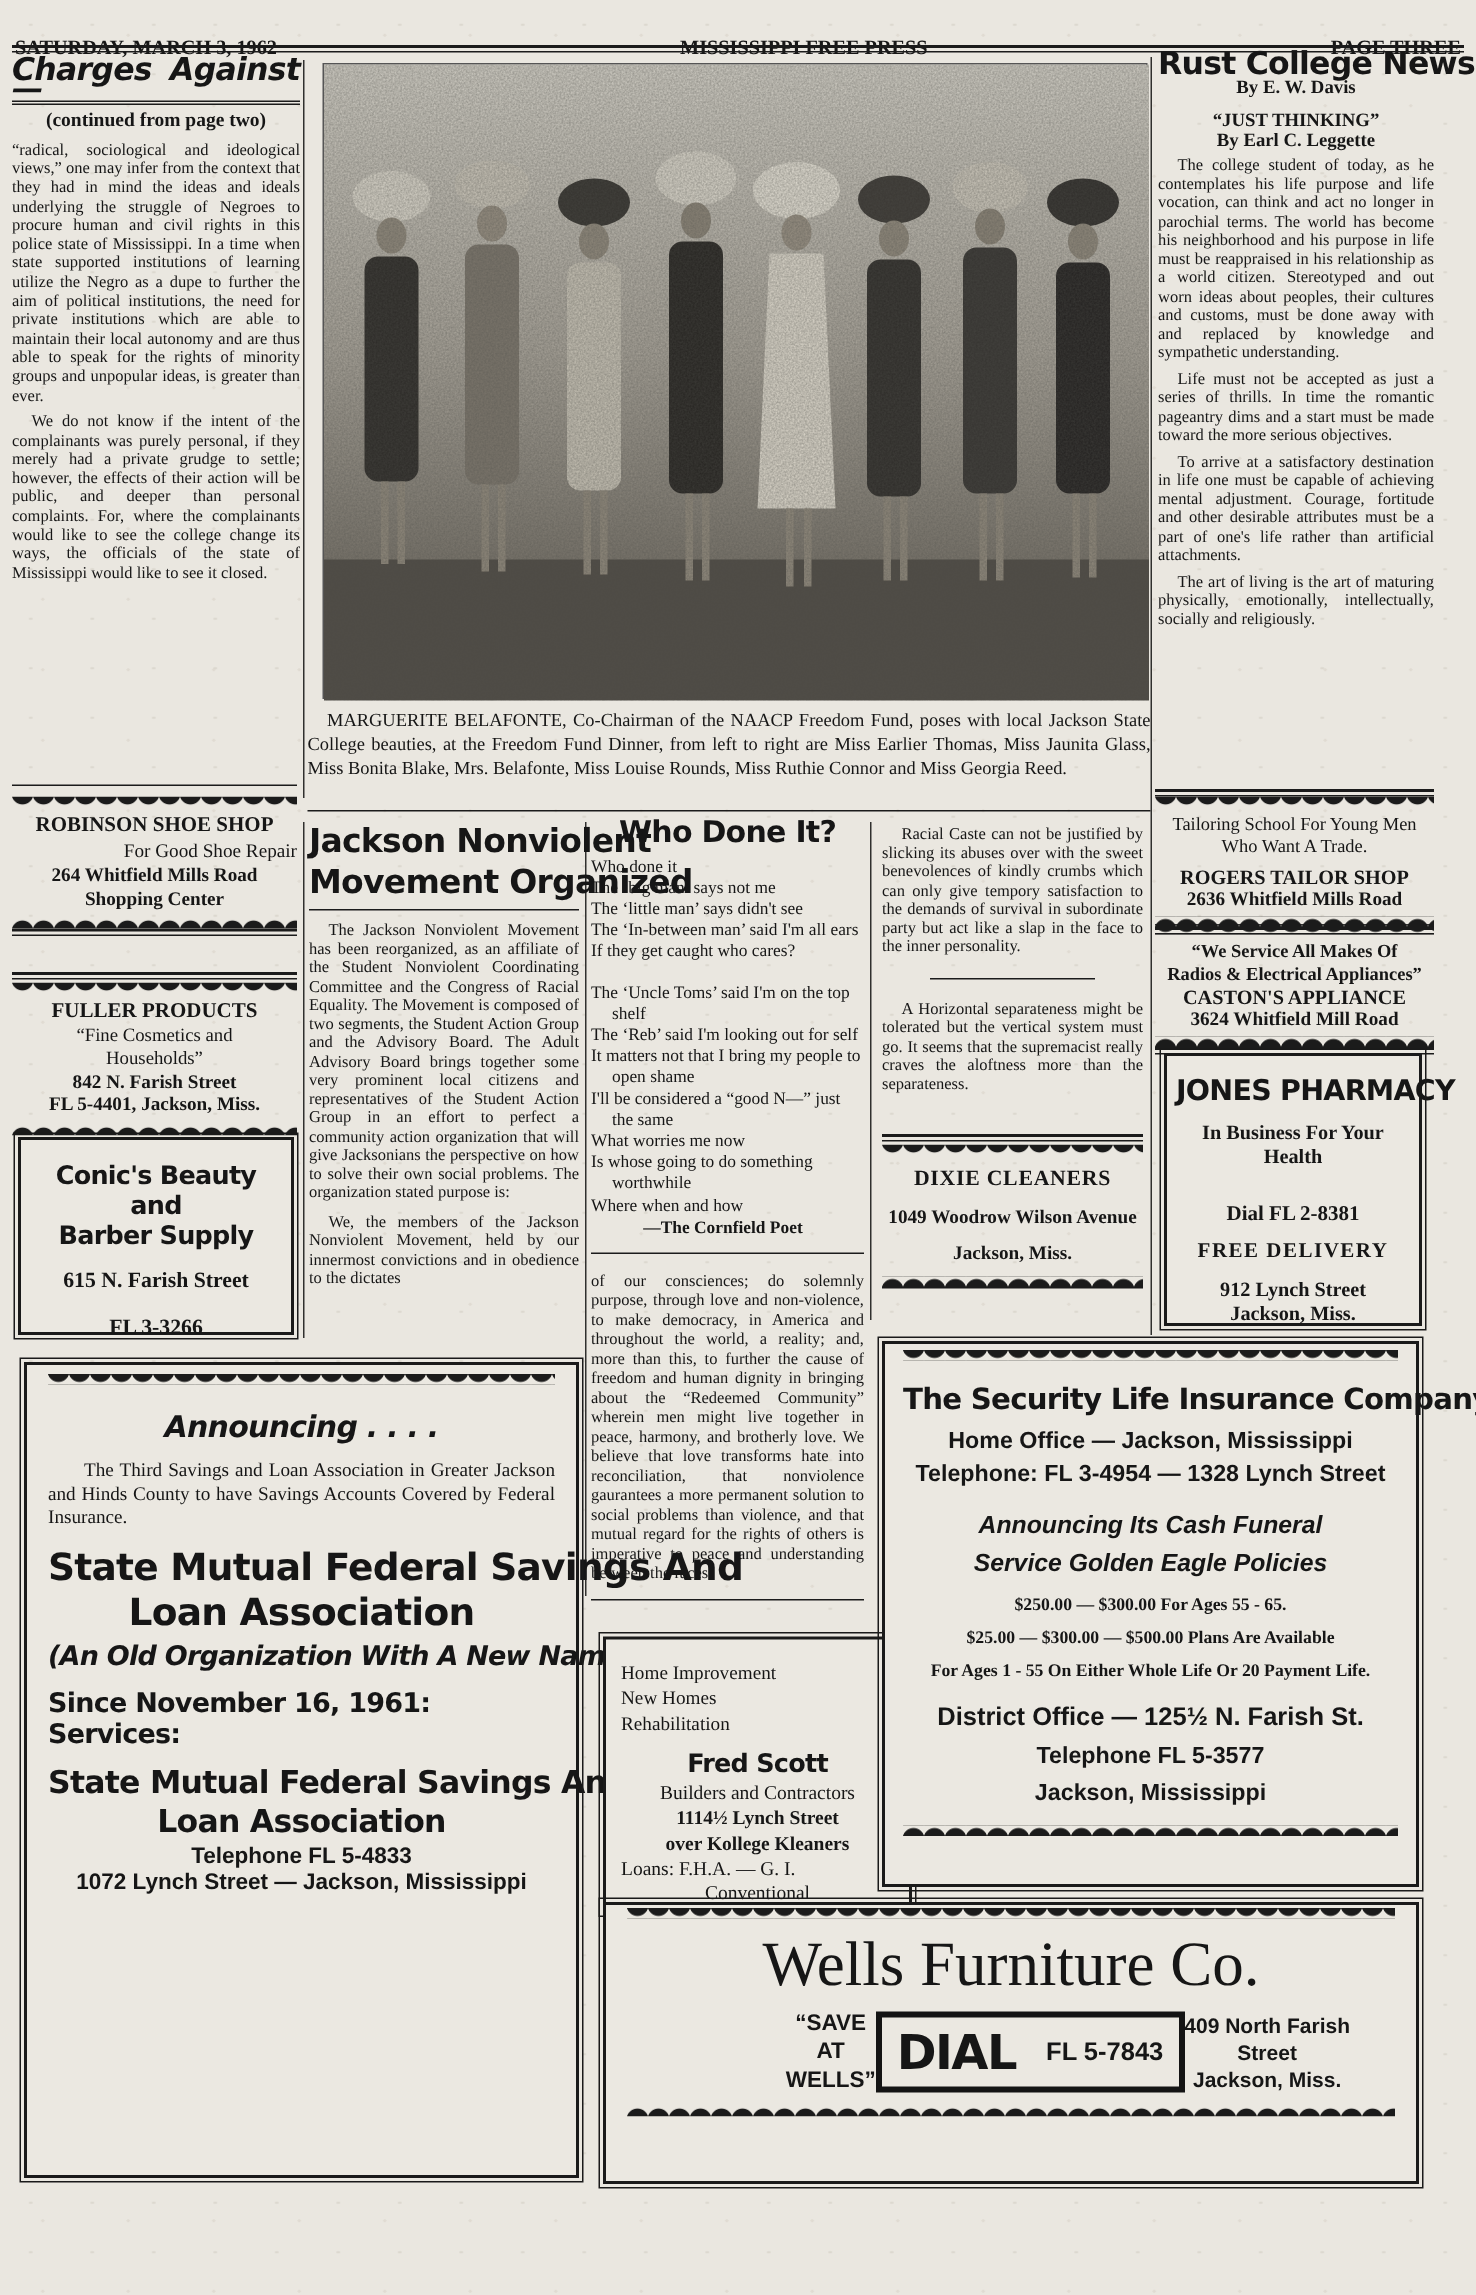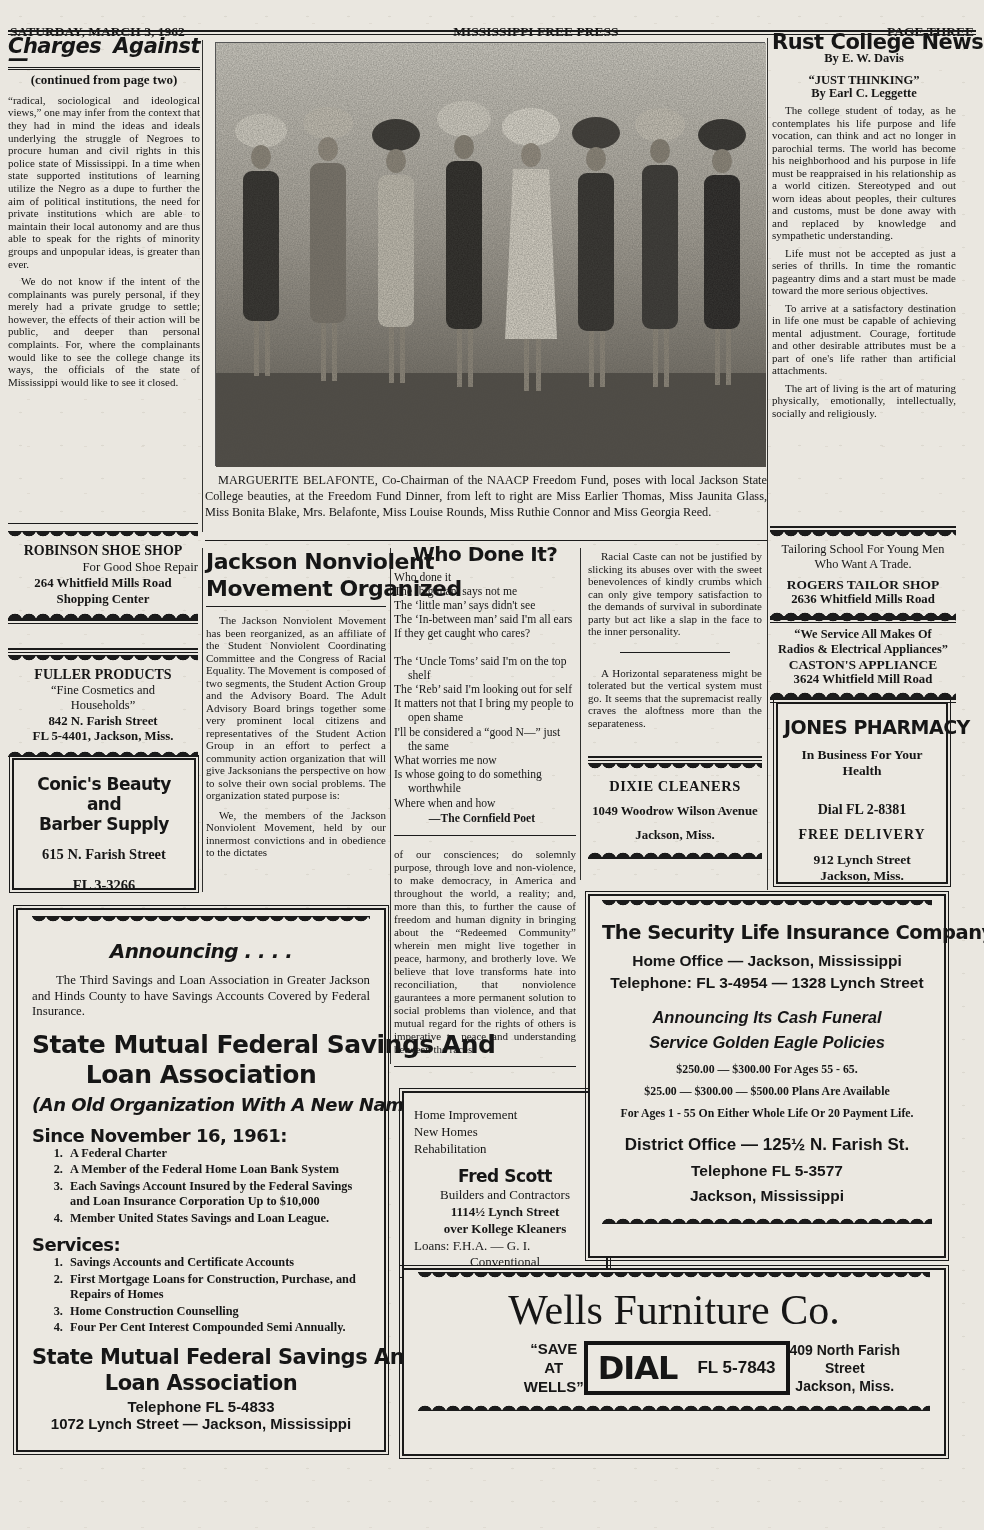--- a/index.html
+++ b/index.html
@@ -270,33 +270,21 @@
   </div>
 
   <div class="abs frame" style="left:16px; top:908px; width:370px; height:544px; padding:6px 14px;">
     <div class="sc-dn"></div>
     <div class="ctr headline i" style="font-size:20px; margin-top:16px;">Announcing . . . .</div>
     <p class="just" style="font-size:12.8px; line-height:15.5px; text-indent:24px; margin-top:10px;">The Third Savings and Loan Association in Greater Jackson and Hinds County to have Savings Accounts Covered by Federal Insurance.</p>
     <div class="ctr headline" style="font-size:25px; line-height:30px; margin-top:10px; white-space:nowrap;">State Mutual Federal Savings And</div>
     <div class="ctr headline" style="font-size:25px; line-height:30px;">Loan Association</div>
     <div class="ctr headline i" style="font-size:18px; margin-top:4px; white-space:nowrap;">(An Old Organization With A New Name)</div>
     <div class="headline" style="font-size:18px; margin-top:10px;">Since November 16, 1961:</div>
-    <ol class="adlist">
-      <li>A Federal Charter</li>
-      <li>A Member of the Federal Home Loan Bank System</li>
-      <li>Each Savings Account Insured by the Federal Savings and Loan Insurance Corporation Up to $10,000</li>
-      <li>Member United States Savings and Loan League.</li>
-    </ol>
     <div class="headline" style="font-size:18px;">Services:</div>
-    <ol class="adlist">
-      <li>Savings Accounts and Certificate Accounts</li>
-      <li>First Mortgage Loans for Construction, Purchase, and Repairs of Homes</li>
-      <li>Home Construction Counselling</li>
-      <li>Four Per Cent Interest Compounded Semi Annually.</li>
-    </ol>
     <div class="ctr headline" style="font-size:21px; line-height:26px; margin-top:8px; white-space:nowrap;">State Mutual Federal Savings And</div>
     <div class="ctr headline" style="font-size:21px; line-height:26px;">Loan Association</div>
     <div class="ctr sans b" style="font-size:15px; margin-top:2px;">Telephone FL 5-4833</div>
     <div class="ctr sans b" style="font-size:15px;">1072 Lynch Street — Jackson, Mississippi</div>
   </div>
 
   <div class="abs frame" style="left:402px; top:1078px; width:206px; height:184px; padding:14px 10px;margin-top:13px;">
     <div style="font-size:12.8px; line-height:17px;">
       <div>Home Improvement</div>
       <div>New Homes</div>

